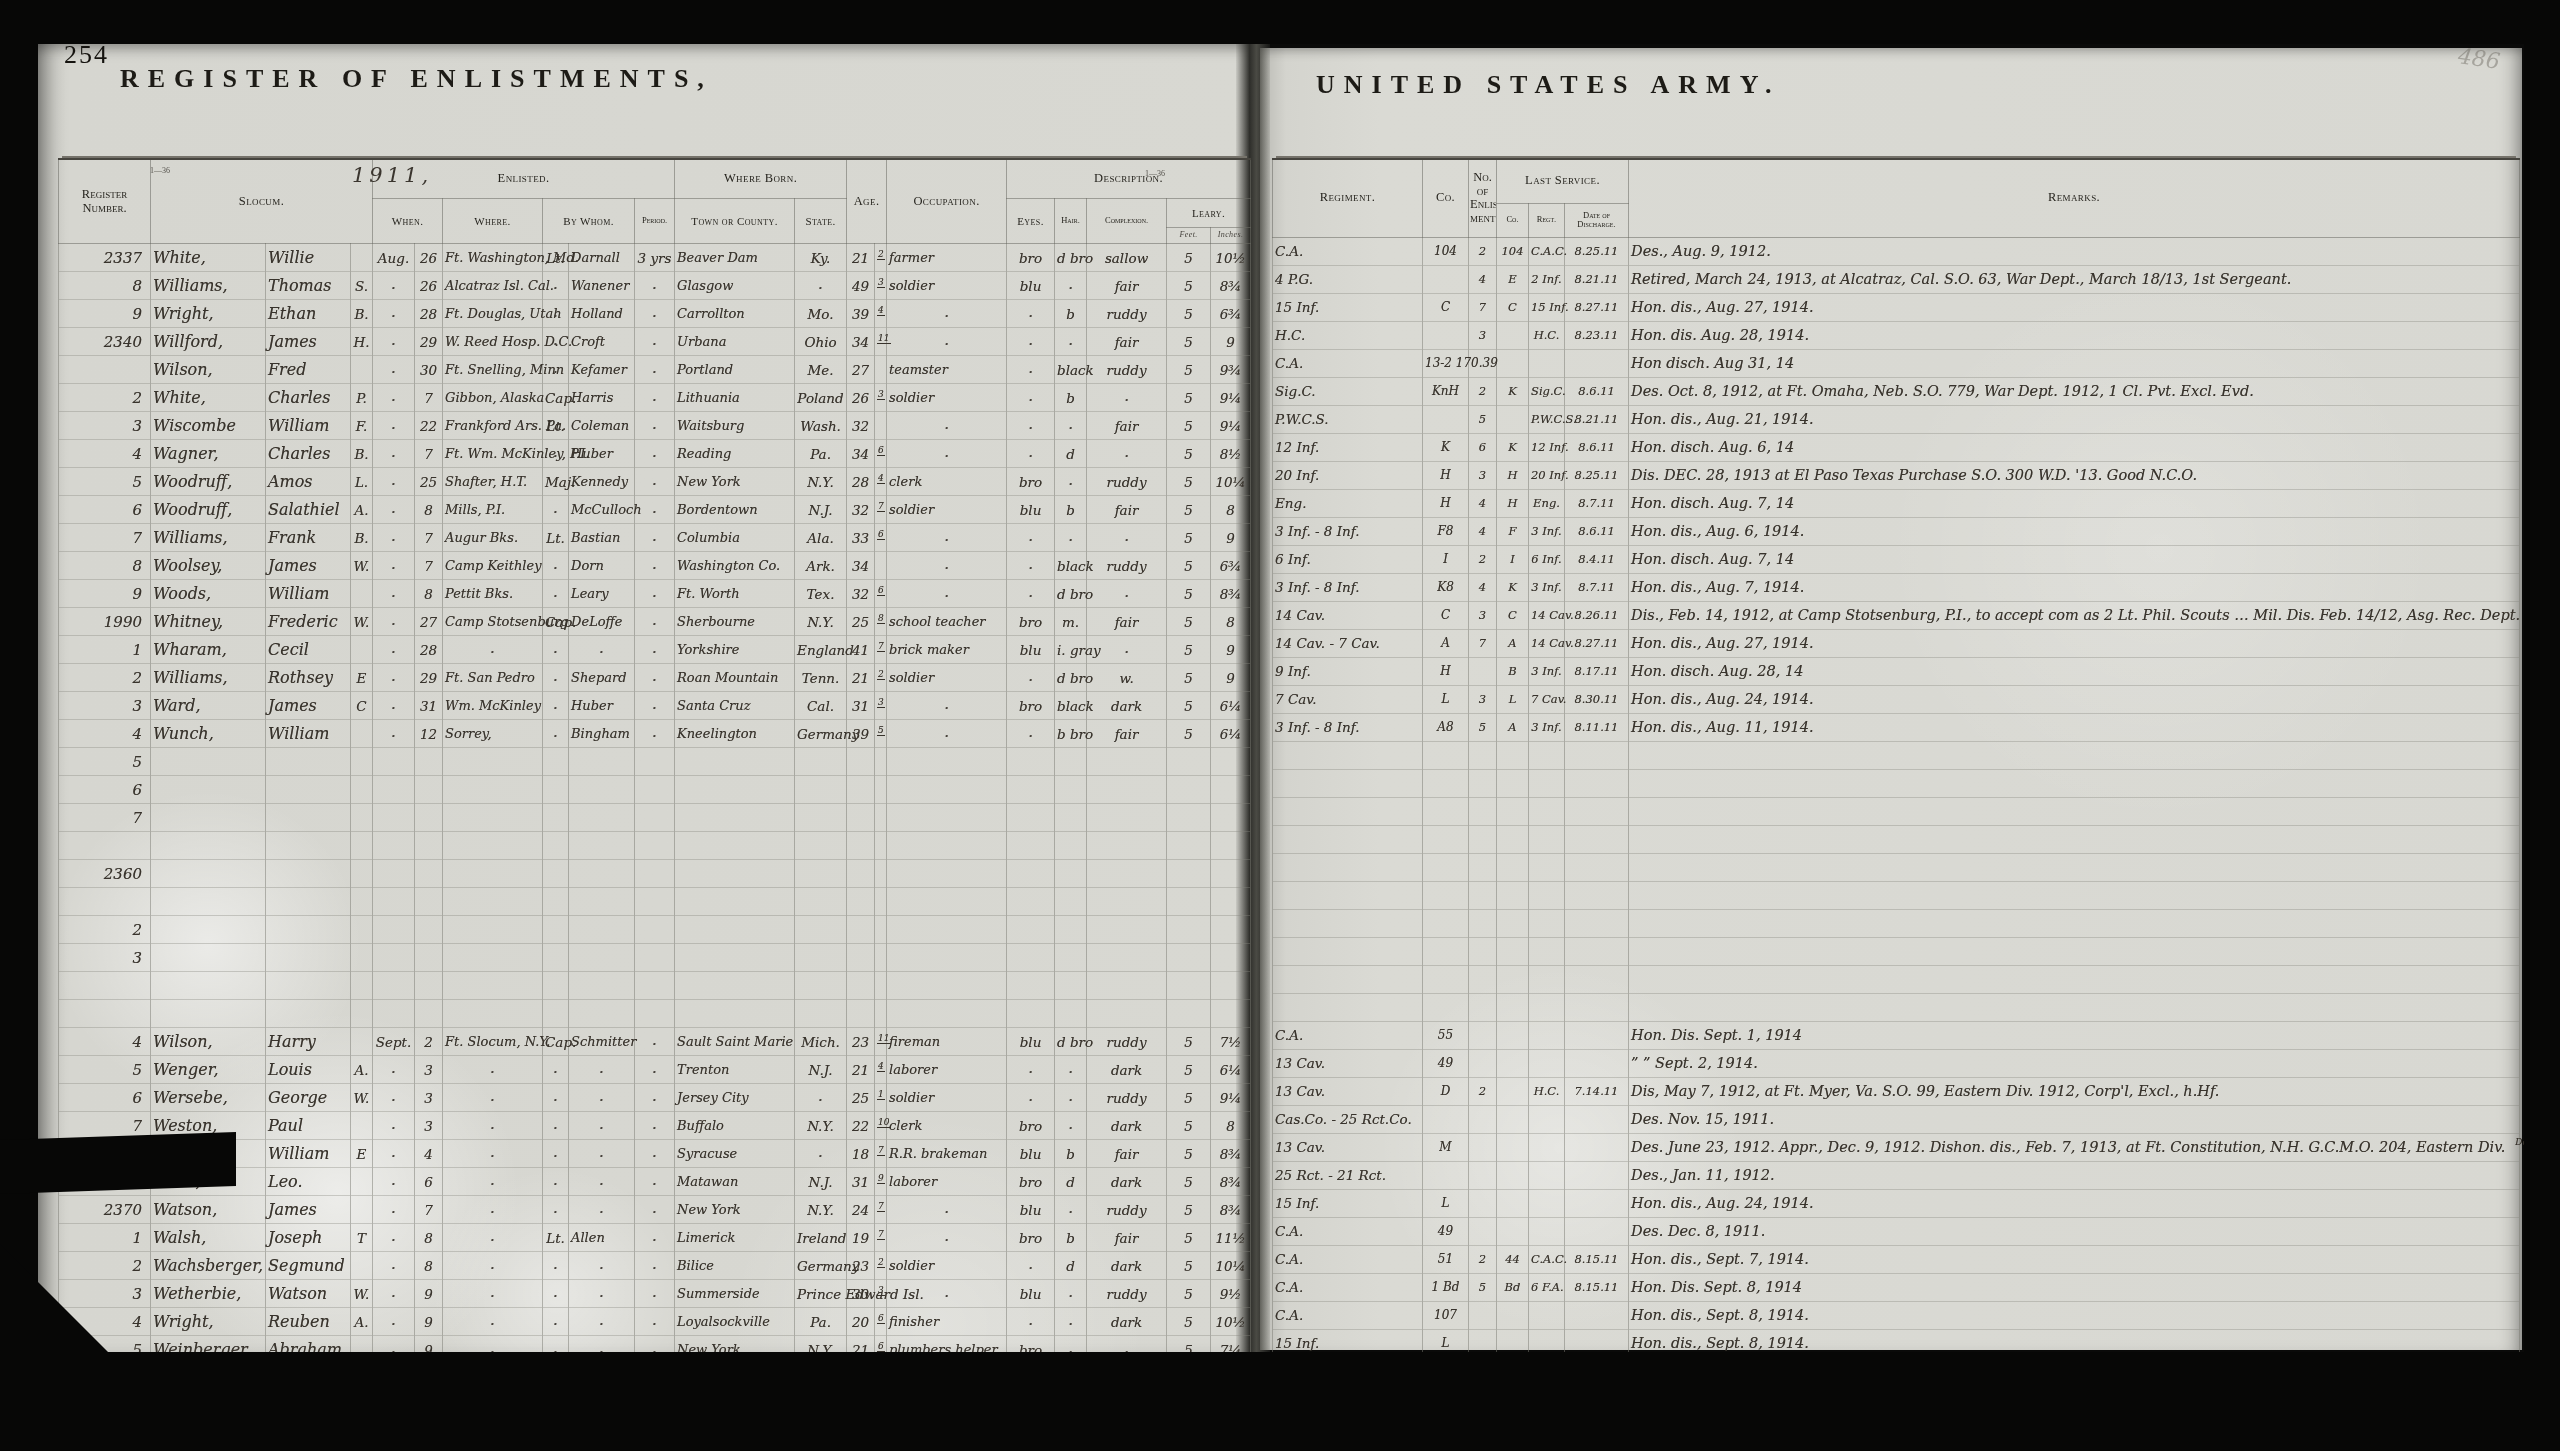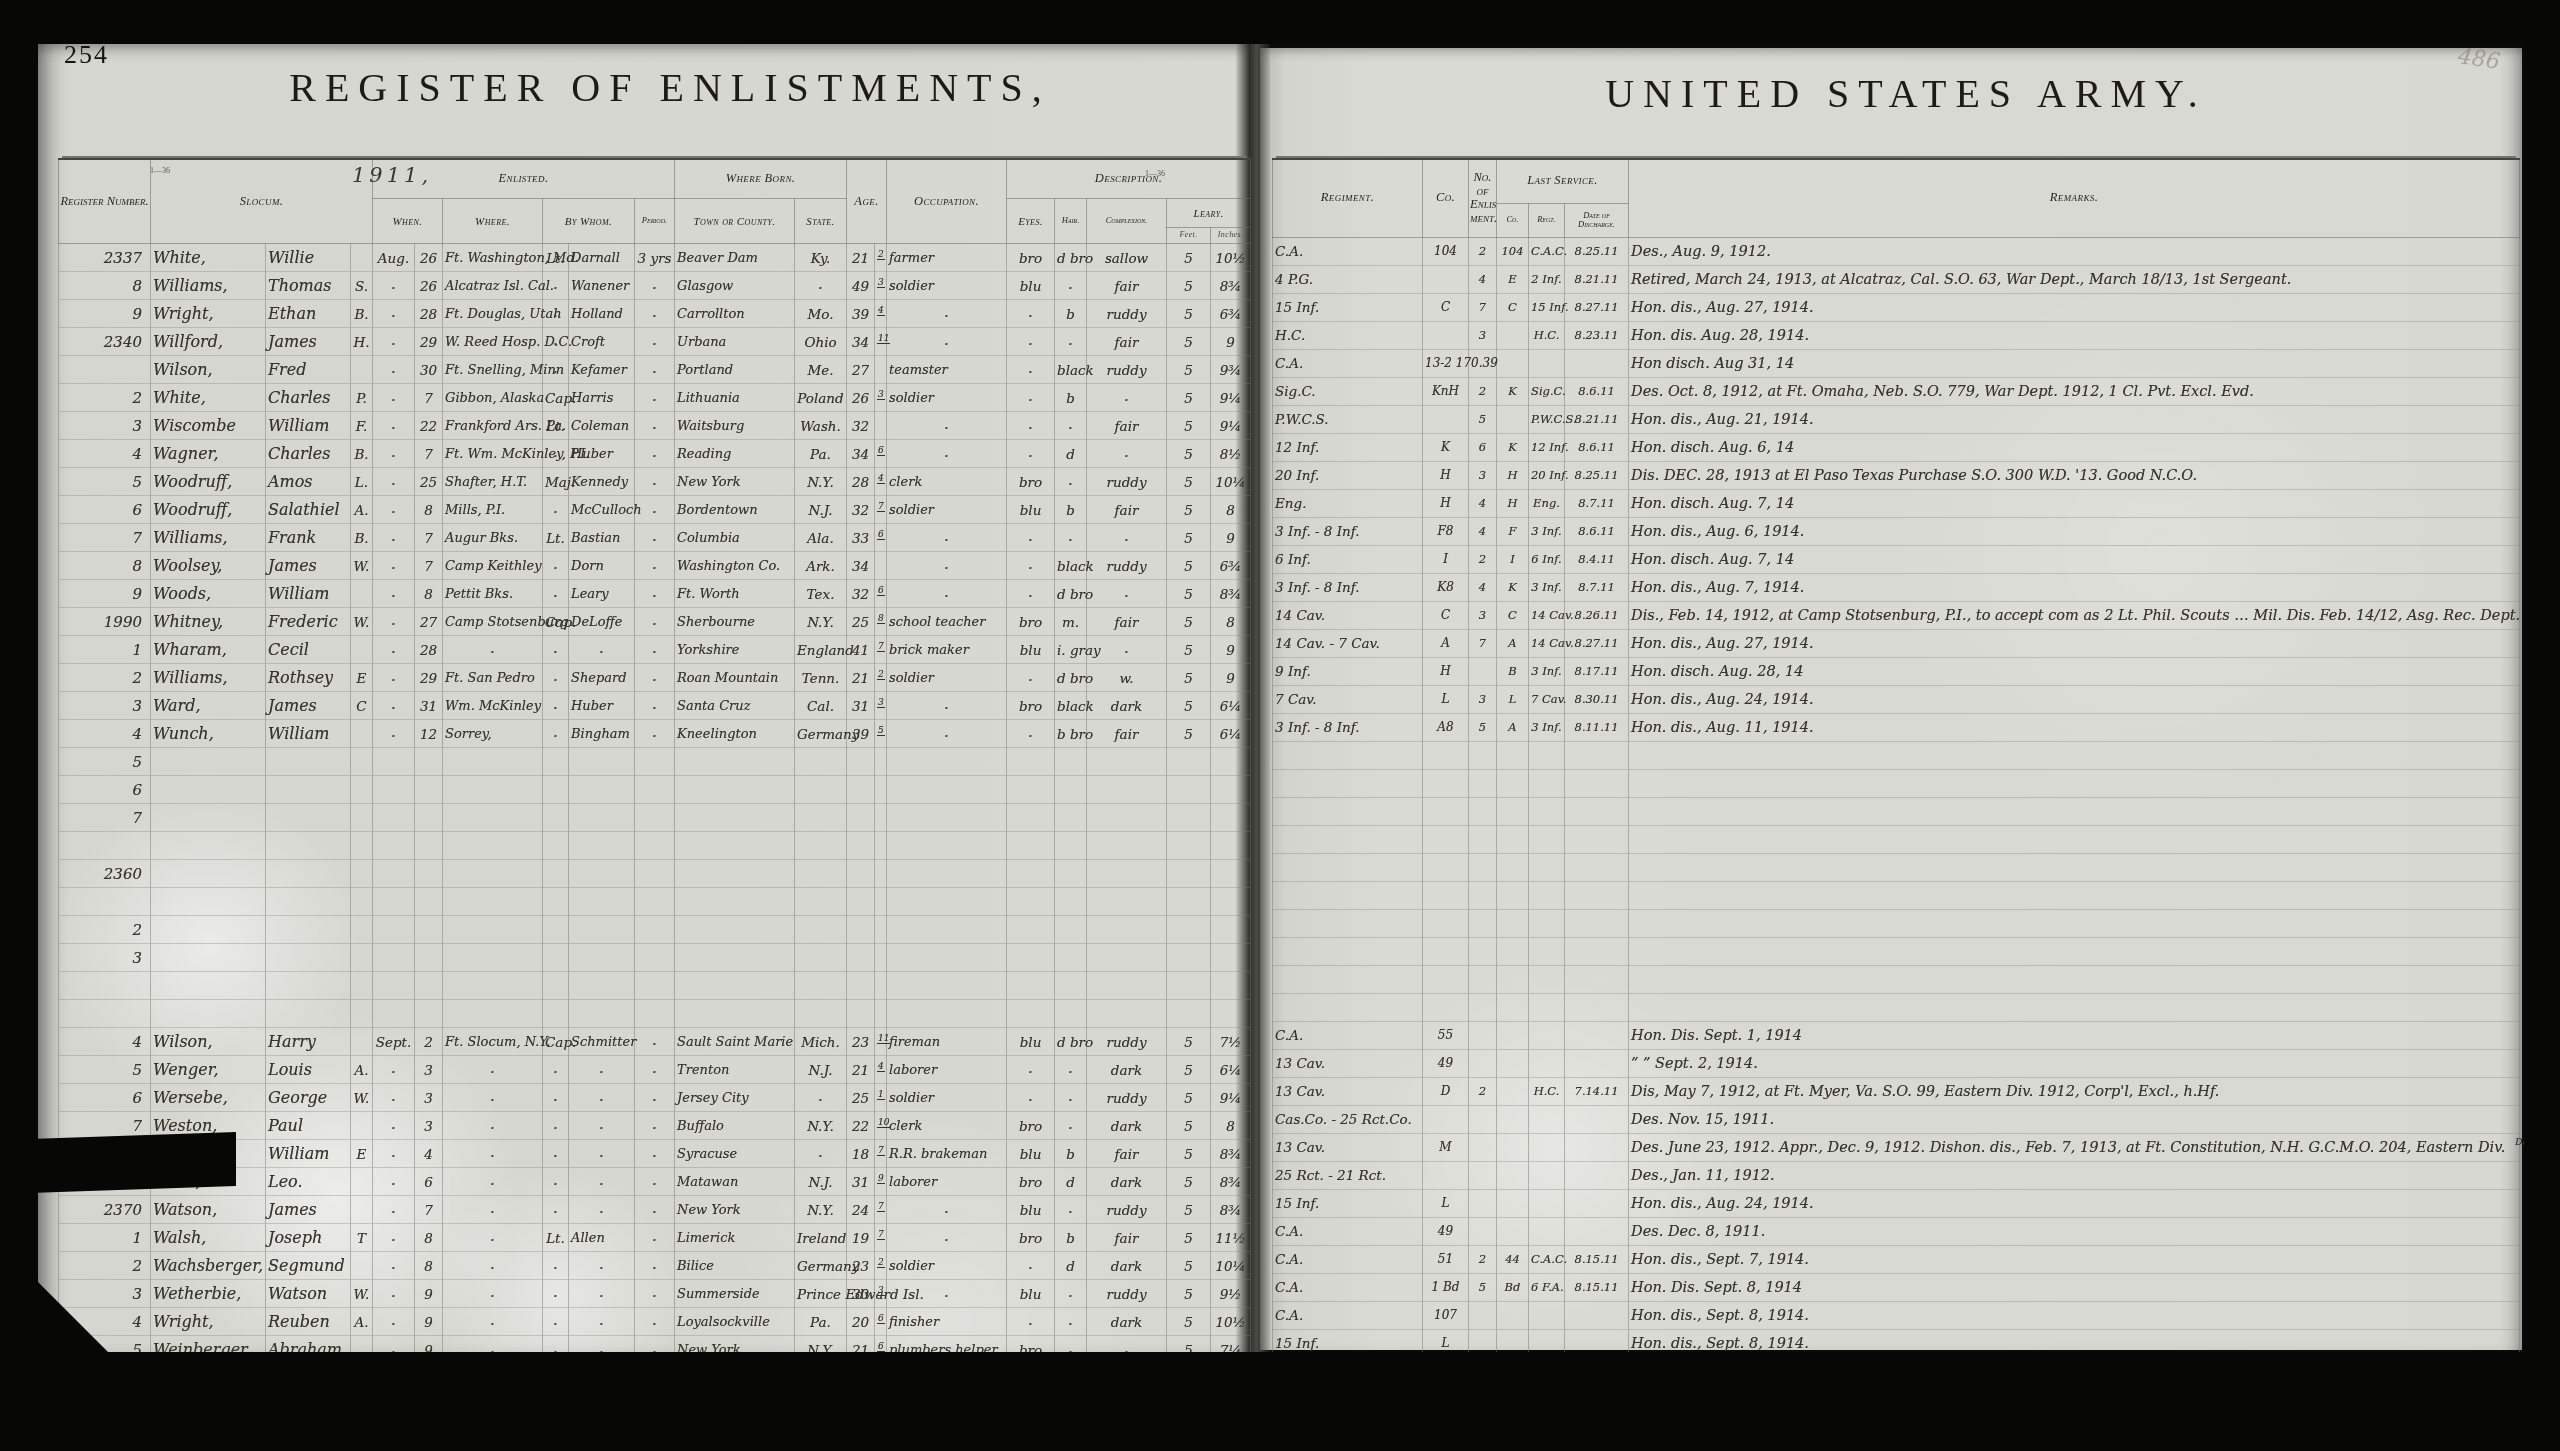--- a/index.html
+++ b/index.html
@@ -17,35 +17,35 @@
   #right-page{left:1260px;top:48px;width:1262px;height:1302px;
      background:
        radial-gradient(circle 260px at 300px 1100px, rgba(255,255,255,.35), transparent 70%),
        radial-gradient(circle 400px at 900px 500px, rgba(255,255,255,.18), transparent 70%),
        linear-gradient(90deg,#b9b9b3 0px,#d4d4ce 26px,#dadad4 120px,#d8d8d2 100%);
      box-shadow: inset -16px 0 20px -14px rgba(0,0,0,.5), inset 0 12px 12px -10px rgba(0,0,0,.3);}
   #binding{position:absolute;left:1236px;top:44px;width:34px;height:1308px;
      background:linear-gradient(90deg,rgba(80,80,75,.1),#2e2e2a 40%,#4a4a44 60%,rgba(90,90,84,.15));}
   .blackout{position:absolute;background:#070706;}
   #page-number{position:absolute;left:64px;top:40px;font-size:26px;letter-spacing:2px;color:#15130f;}
-  .main-title{position:absolute;top:64px;font-size:40px;letter-spacing:9px;color:#1d1b16;text-align:center;}
+  .main-title{position:absolute;top:64px;font-size:26px;letter-spacing:9px;color:#1d1b16;text-align:left;font-weight:bold;}
   #title-left{left:120px;width:1100px;}
   #title-right{left:1316px;width:1180px;top:70px;}
   .edition-mark{position:absolute;font-size:8px;color:#55524c;}
   #corner-note{position:absolute;left:2458px;top:46px;font-family:"DejaVu Serif",serif;font-style:italic;
      font-size:22px;color:#6b675f;opacity:.45;transform:rotate(8deg);}
   #year-note{position:absolute;left:352px;top:163px;font-family:"DejaVu Serif",serif;font-style:italic;
      font-size:21px;letter-spacing:4px;color:#3a352e;}
   table{border-collapse:collapse;table-layout:fixed;position:absolute;top:158px;}
   #tbl-left{left:58px;width:1192px;}
   #tbl-right{left:1272px;width:1248px;}
   table{border-top:2px solid #46443e;box-shadow:0 -6px 0 -4px #76736b;}
   th{font-family:"Liberation Serif",serif;font-variant:small-caps;font-weight:normal;
      font-size:11px;line-height:1.1;color:#26241e;text-align:center;letter-spacing:.4px;
-     border:1px solid rgba(108,108,100,.55);padding:1px 1px;overflow:hidden;font-style:italic;}
+     border:1px solid rgba(108,108,100,.55);padding:1px 1px;overflow:hidden;}
   tr.h1 th{height:36px;font-size:12.5px;}
   tr.h2 th{height:26px;}
   tr.h3 th{height:13px;font-variant:normal;font-style:italic;font-size:8px;color:#44413b;}
   th.tiny{font-size:8.5px;letter-spacing:0;}
   tbody td{height:27px;padding:0 2px;font-family:"DejaVu Serif",serif;font-style:italic;
      font-size:13.5px;color:#38332c;white-space:nowrap;overflow:visible;
      border-left:1px solid rgba(122,122,114,.5);border-right:1px solid rgba(122,122,114,.5);
      text-shadow:0 0 .5px rgba(56,51,44,.55);}
   tbody tr{border-bottom:1px solid rgba(132,132,124,.36);}
   td.c-sn,td.c-gn{font-size:16px;}

